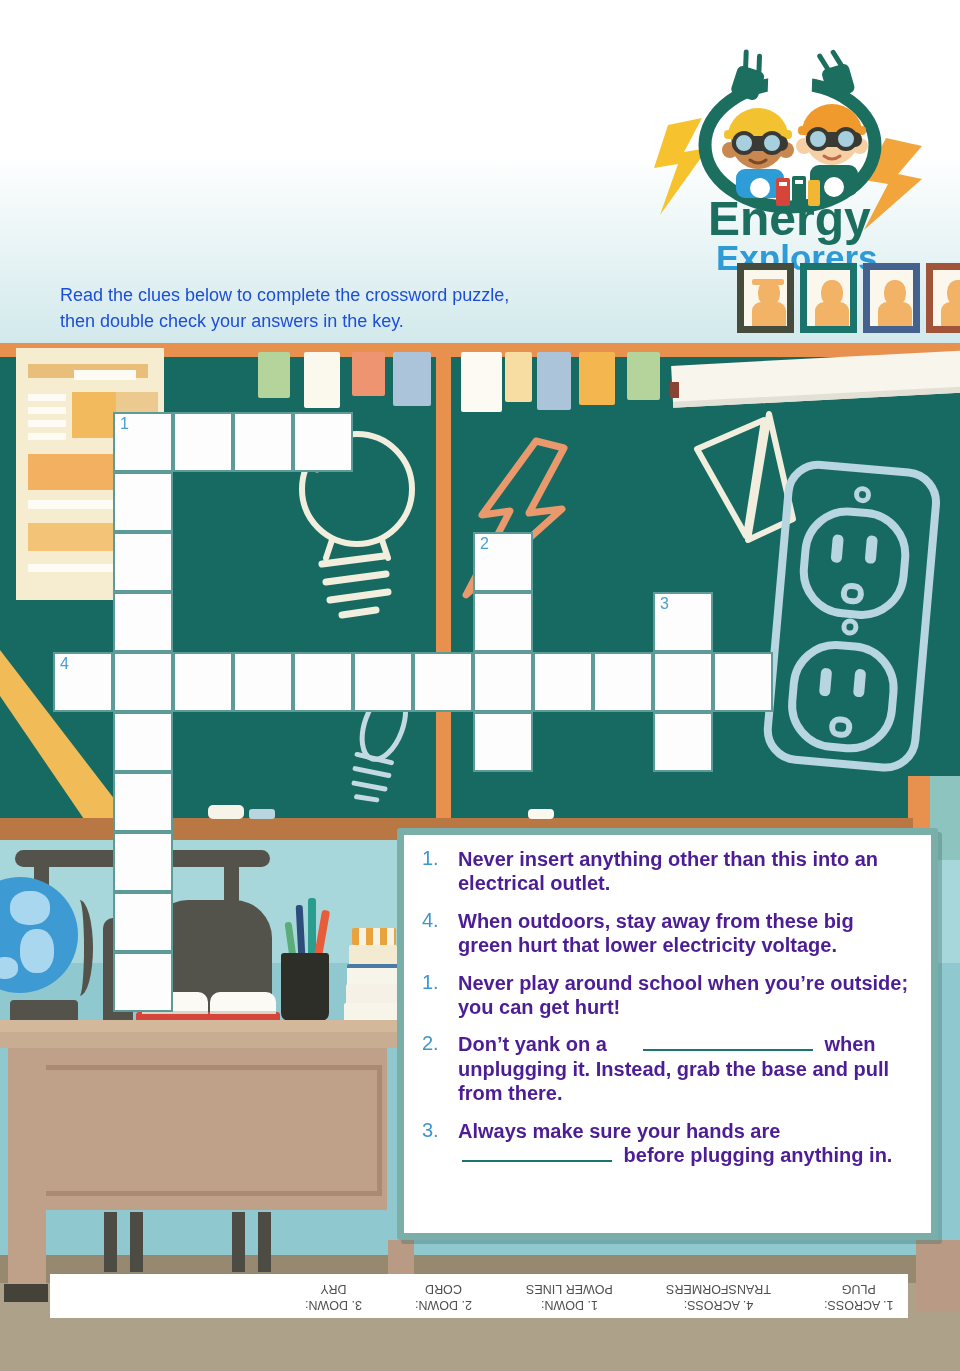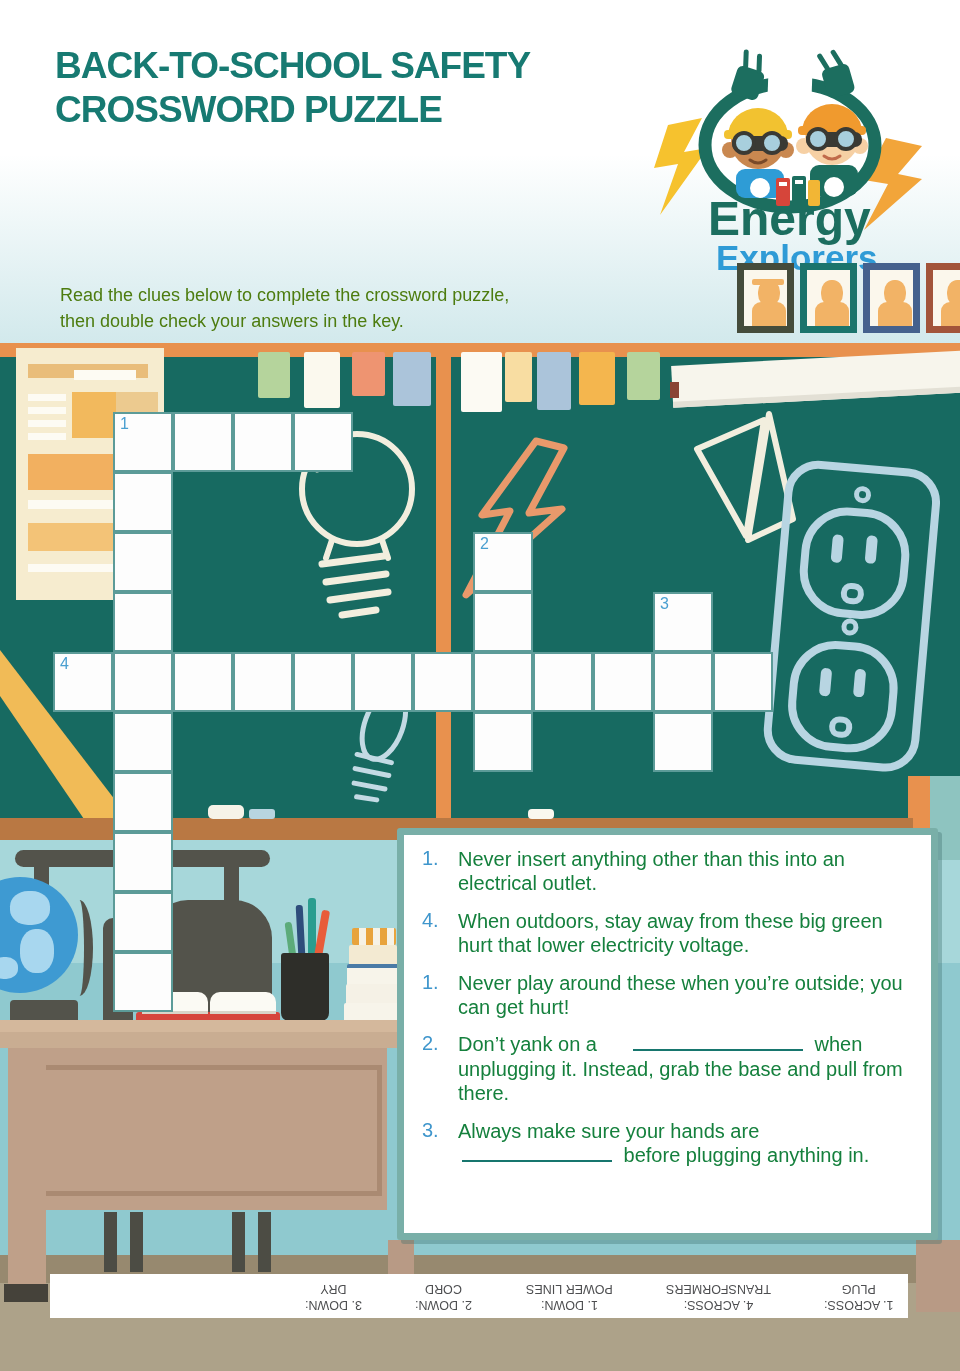--- a/index.html
+++ b/index.html
@@ -7,21 +7,21 @@
         font-family:"Liberation Sans",sans-serif;}
   .abs{position:absolute;}
 
   
   #header-bg{left:0;top:0;width:960px;height:343px;
     background:linear-gradient(#ffffff 0%,#ffffff 45%,#d2e9ec 100%);}
   #title{left:55px;top:44px;font-size:37px;font-weight:bold;color:#177a72;
     line-height:1.18;letter-spacing:-1px;}
   #intro{left:60px;top:146px;font-size:20px;color:#3d3d3f;line-height:1.3;
     white-space:pre-line;font-weight:bold;font-stretch:condensed;}
-  #instruction{left:60px;top:282px;font-size:18px;color:#4d7c0f;line-height:1.45;white-space:pre-line;}
+  #instruction{left:60px;top:282px;font-size:18px;color:#1d4ed8;line-height:1.45;white-space:pre-line;}
 
   
   #wall-upper{left:0;top:840px;width:960px;height:123px;background:#a7d7da;}
   #wall-lower{left:0;top:963px;width:960px;height:292px;background:#8fc9cf;}
   #floor-dark{left:0;top:1255px;width:960px;height:30px;background:#97896f;}
   #floor-light{left:0;top:1283px;width:960px;height:88px;background:#ada289;}
 
   #board{left:0;top:357px;width:960px;height:461px;background:#176a61;}
   #frame-top{left:0;top:343px;width:960px;height:14px;background:#e8914e;}
   #board-divider{left:436px;top:357px;width:15px;height:461px;background:#e8914e;}
@@ -81,21 +81,21 @@
     background:#fdfdfd;border:2.5px solid #5c9b98;pointer-events:auto;}
   .cell-num{position:absolute;top:1px;left:5px;font-size:16px;color:#4a9fd0;}
 
   
   #clue-box{left:397px;top:828px;width:541px;height:412px;box-sizing:border-box;
     background:#ffffff;border:7px solid #79afa8;border-radius:3px;
     box-shadow:4px 4px 0 rgba(60,110,105,0.35);padding:12px 16px 10px 18px;}
   .clue-heading{font-size:23px;color:#414042;font-weight:bold;font-stretch:condensed;margin:4px 0 8px 0;}
   .clue{display:flex;margin-bottom:13px;}
   .clue-num{width:36px;flex:0 0 36px;font-size:20px;color:#3f96cc;}
-  .clue-text{font-size:20px;color:#15803d;line-height:1.22;width:452px;}
+  .clue-text{font-size:20px;color:#4c1d95;line-height:1.22;width:452px;font-weight:bold;}
   .blank{display:inline-block;height:15px;border-bottom:2px solid #17766e;margin:0 6px;}
 
   
   #answer-strip{left:50px;top:1274px;width:858px;height:44px;background:#ffffff;}
   #answer-label{left:18px;top:0;height:44px;line-height:44px;font-size:27px;font-weight:bold;
     color:#17726b;letter-spacing:0.5px;}
   #ak-entries{position:absolute;left:255px;right:14px;top:0;height:44px;display:flex;
     align-items:center;justify-content:space-between;}
   .ak-entry{transform:rotate(180deg);font-size:12.5px;color:#4d4e50;text-align:center;line-height:1.3;}
 
@@ -297,21 +297,21 @@
           <div class="clue-text">Never insert anything other than this into an electrical outlet.</div>
         </div>
         <div class="clue">
           <span class="clue-num">4.</span>
           <div class="clue-text">When outdoors, stay away from these big green hurt that lower electricity voltage.</div>
         </div>
       </div>
     <div id="down-list">
         <div class="clue">
           <span class="clue-num">1.</span>
-          <div class="clue-text">Never play around these when you’re outside; you can get hurt!</div>
+          <div class="clue-text">Never play around school when you’re outside; you can get hurt!</div>
         </div>
         <div class="clue">
           <span class="clue-num">2.</span>
           <div class="clue-text">Don’t yank on a<span class="blank" style="width: 170px; margin-left: 36px;"></span> when unplugging it. Instead, grab the base and pull from there.</div>
         </div>
         <div class="clue">
           <span class="clue-num">3.</span>
           <div class="clue-text">Always make sure your hands are<span class="blank" style="width: 150px; margin-left: 4px;"></span> before plugging anything in.</div>
         </div>
       </div>
@@ -335,24 +335,20 @@
           <div>4. ACROSS:</div>
           <div>TRANSFORMERS</div>
         </div>
         <div class="ak-entry">
           <div>1. ACROSS:</div>
           <div>PLUG</div>
         </div>
       </div>
   </div>
 
-  <div class="abs" id="title">
-    <div>BACK-TO-SCHOOL SAFETY</div>
-    <div>CROSSWORD PUZZLE</div>
-  </div>
   <div class="abs" id="instruction">Read the clues below to complete the crossword puzzle,
 then double check your answers in the key.</div>
 
   <svg class="abs" style="left:640px;top:30px" width="320" height="240" viewBox="0 0 320 240">
     <g>
       <path d="M28,95 L62,88 L44,122 L68,118 L20,185 L38,134 L14,138 Z" fill="#f6c22e"></path>
     </g>
     <g>
       <path d="M246,108 L282,116 L258,144 L282,149 L224,200 L248,154 L224,150 Z" fill="#f2a53a"></path>
     </g>

